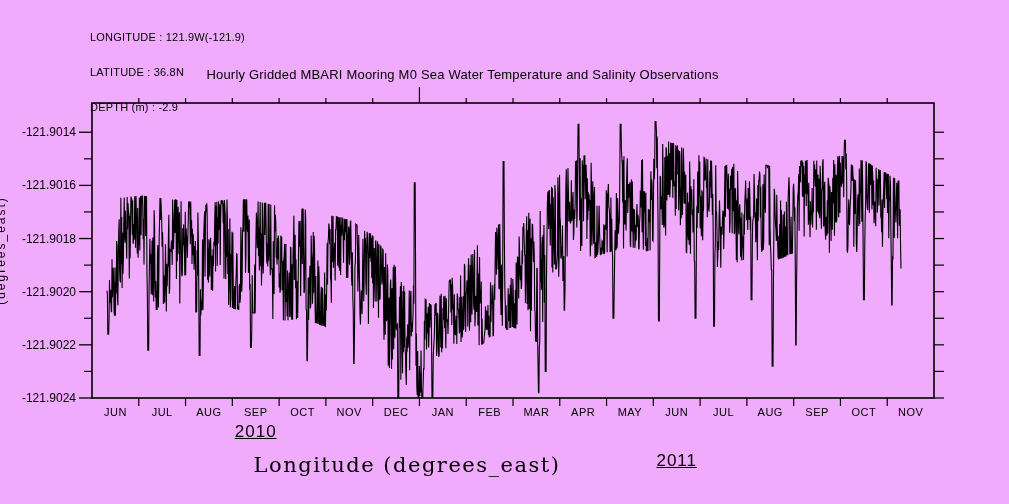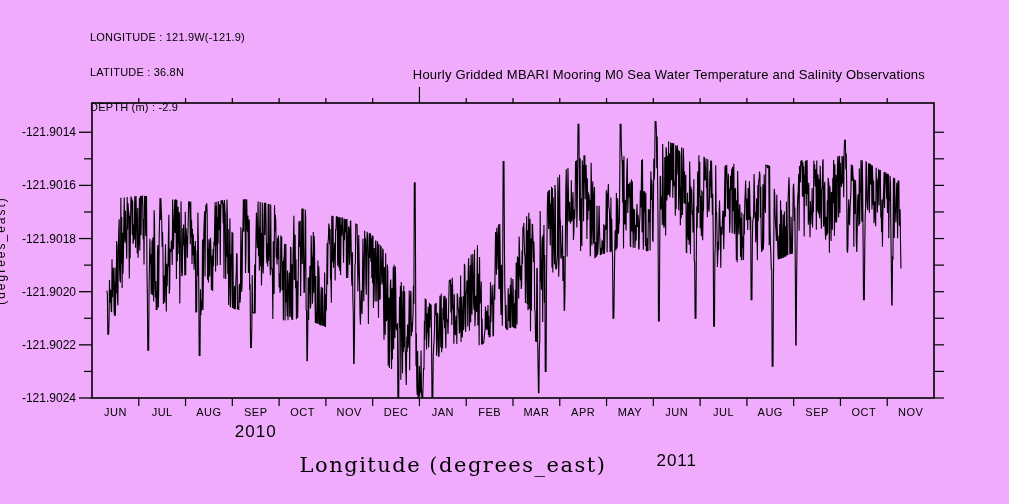--- a/index.html
+++ b/index.html
@@ -11,30 +11,30 @@
     font-family:"Liberation Sans", sans-serif;
     color:#000;
   }
   .hdr{
     position:absolute;left:90px;top:8px;
     font-size:11px;line-height:11.8px;letter-spacing:.2px;
     white-space:pre;
   }
   .plot-title{
     position:absolute;left:0;top:67px;width:925px;
-    text-align:right;font-size:13px;letter-spacing:.2px;
+    text-align:center;font-size:13px;letter-spacing:.2px;
   }
   .year-label{
     position:absolute;top:422px;width:80px;margin-left:-40px;
-    text-align:center;font-size:17px;letter-spacing:1px;
+    text-align:center;font-size:17px;letter-spacing:1px;text-decoration:underline;
   }
   .bottom-axis-title{
     position:absolute;left:0;top:453px;width:814px;text-align:center;
     font-family:"DejaVu Serif", serif;
-    font-size:21px;letter-spacing:1.5px;margin-left:46px;
+    font-size:21px;letter-spacing:1.5px;
   }
   .left-clipped-label{
     position:absolute;left:-79px;top:243px;width:160px;height:15px;
     transform:rotate(-90deg);
     font-size:12px;letter-spacing:2px;text-align:center;line-height:15px;
   }
   svg text{font-family:"Liberation Sans", sans-serif;fill:#000;}
 </style>
 </head>
 <body>

